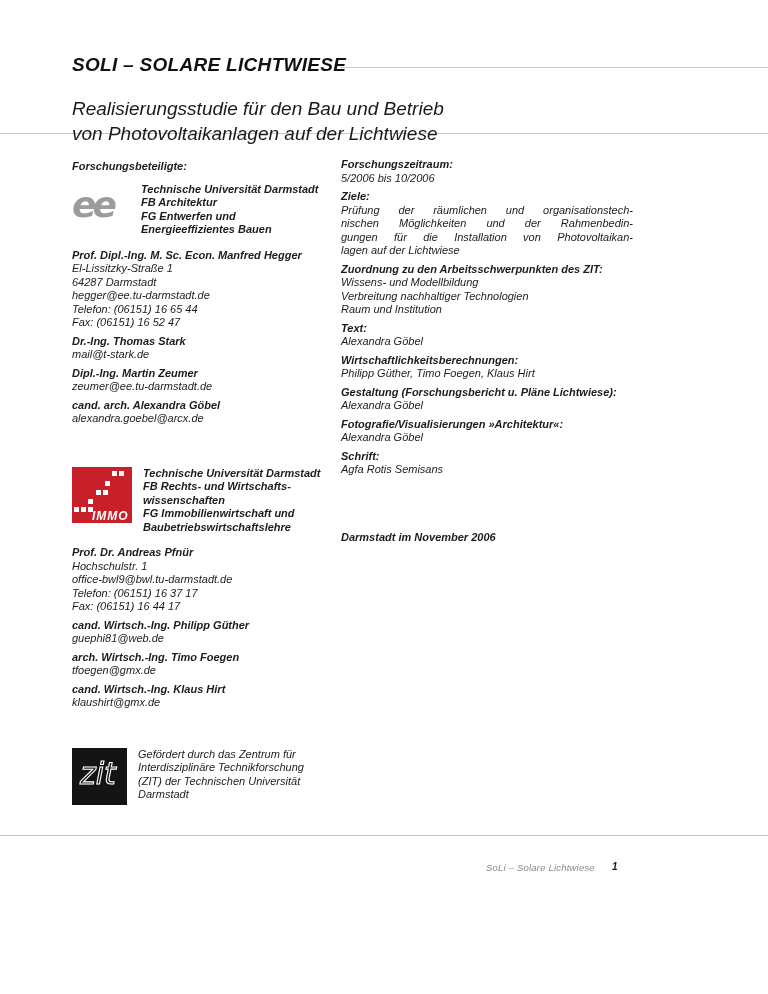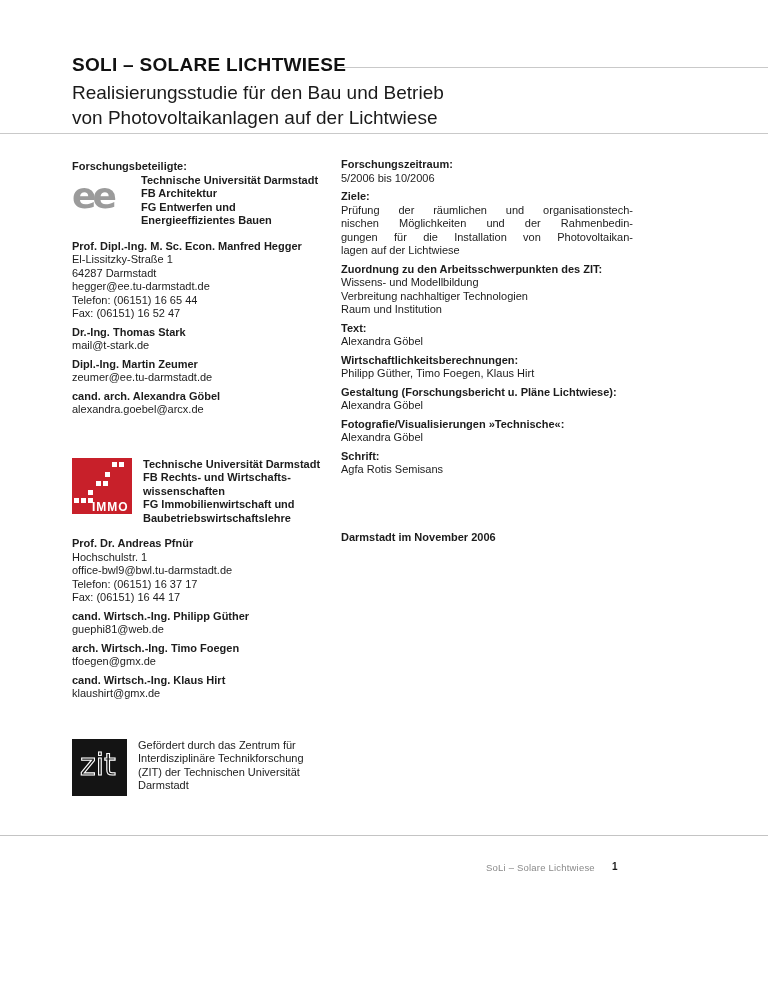--- a/index.html
+++ b/index.html
@@ -1,37 +1,37 @@
 <!DOCTYPE html>
 <html><head>
 <meta charset="utf-8">
 <style>
   html,body { margin:0; padding:0; background:#ffffff; }
   body { width:768px; height:994px; font-family:"Liberation Sans", sans-serif; color:#1c1c1c; }
-  .page { position:relative; width:768px; height:948px; overflow:hidden; background:#fff; }
+  .page { position:relative; width:768px; height:948px; overflow:hidden; background:#fff;font-style:italic; }
 
   .rule { position:absolute; height:1px; background:#c9c9c9; }
   #rule-top    { left:340px; right:0; top:67px; }
   #rule-header { left:0; right:0; top:133px; }
   #rule-footer { left:0; right:0; top:835px; background:#c4c4c4; }
 
   .header { position:absolute; left:72px; top:53px; }
   .title { font-size:19px; font-weight:bold; letter-spacing:0.3px; line-height:24px; color:#111; }
-  .subtitle { margin-top:3px; }
+  .subtitle { margin-top:19px; }
   .subtitle div { font-size:19px; font-weight:400; line-height:25px; color:#1a1a1a; }
 
   .col { position:absolute; font-size:11px; line-height:13.5px; }
   .col-left  { left:72px; top:160px; width:272px; }
   .col-right { left:341px; top:158px; width:292px; }
 
   .label, .name { font-weight:bold; white-space:nowrap; }
   .block { margin-bottom:5px; }
   .lines div { white-space:nowrap; }
 
-  .col-heading { font-weight:bold; }
+  .col-heading { font-weight:bold; margin-bottom:9px; }
 
   .logo-row { display:flex; align-items:flex-start; margin-bottom:12px; }
   .logo-row .logo-box { flex:0 0 auto; margin-right:11px; }
   .affil div { font-weight:bold; white-space:nowrap; }
 
   .ee-logo { width:58px; height:46px; font-family:"DejaVu Sans", sans-serif;
              font-weight:bold; font-size:36px; line-height:40px; letter-spacing:-4px;
              color:#9b9b9b; margin-top:2px; }
 
   .gap-immo { height:36px; }
@@ -226,21 +226,21 @@
     </div>
 
     <div class="section">
       <div class="label">Gestaltung (Forschungsbericht u. Pläne Lichtwiese):</div>
       <div class="lines">
           <div>Alexandra Göbel</div>
         </div>
     </div>
 
     <div class="section">
-      <div class="label">Fotografie/Visualisierungen »Technische«:</div>
+      <div class="label">Fotografie/Visualisierungen »Architektur«:</div>
       <div class="lines">
           <div>Alexandra Göbel</div>
         </div>
     </div>
 
     <div class="section">
       <div class="label">Schrift:</div>
       <div class="lines">
           <div>Agfa Rotis Semisans</div>
         </div>

